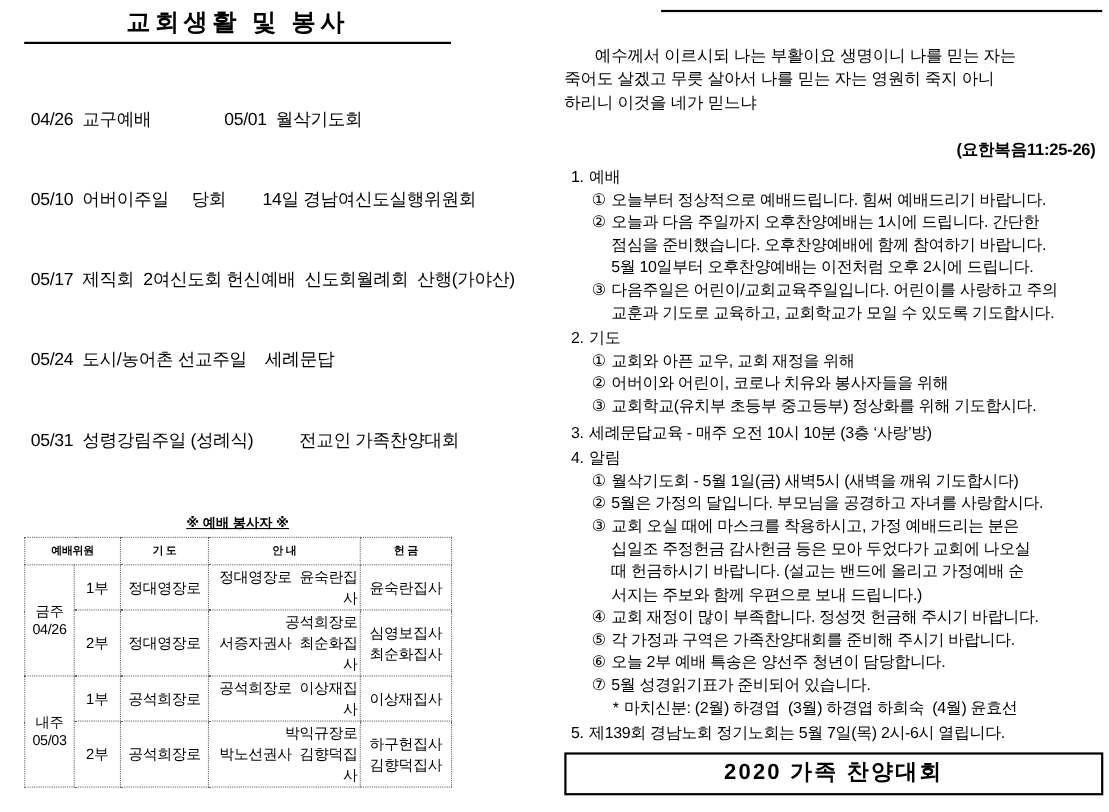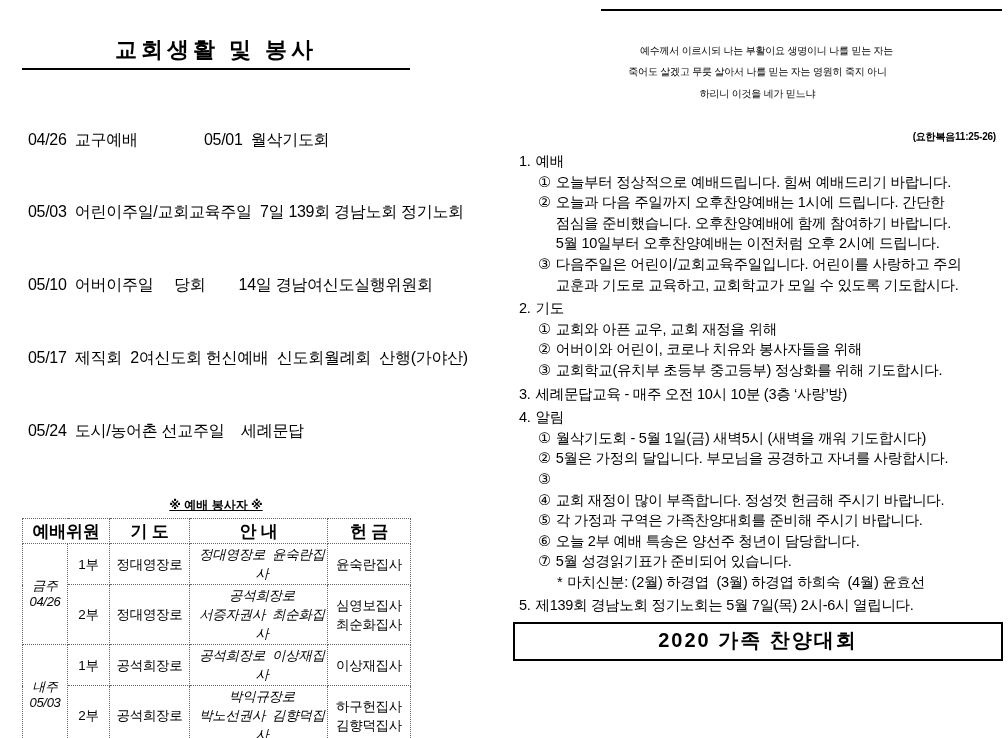--- a/index.html
+++ b/index.html
@@ -6,43 +6,43 @@
   html,body { margin:0; padding:0; }
   body {
     width:1008px; height:738px; background:#ffffff; color:#000;
     font-family:"Liberation Sans","DejaVu Sans",sans-serif;
   }
   .page { display:flex; width:1008px; height:738px; overflow:hidden; }
   .colL { width:504px; padding:5px 0 0 22px; }
   .colR { width:504px; padding:6px 6px 0 9px; }
   .inner { width:388px; }
 
-  .title { font-weight:bold; text-align:center; font-size:22px; letter-spacing:4px; line-height:30px;margin-top:30px; }
+  .title { font-weight:bold; text-align:center; font-size:22px; letter-spacing:4px; line-height:30px; }
   .rule  { border-bottom:2px solid #000; margin-top:3px; }
   .ruleR { border-bottom:2px solid #000; margin-top:3px; margin-left:88px; }
 
   .sched { margin:9px 0 2px 6px; font-size:16px; line-height:24.3px; white-space:pre; letter-spacing:-0.3px; }
 
   .shead { font-weight:bold; text-align:center; font-size:12px; margin:5px 0 4px;text-decoration:underline; }
 
   table { border-collapse:collapse; table-layout:fixed; }
 
   
   .t1 { width:388px; font-size:13.5px; letter-spacing:-0.3px; text-align:center; }
   .t1 th, .t1 td { border:1px dotted #666; padding:1px 2px; line-height:19px; }
-  .t1 th { font-size:17px; height:25px; }
-  .t1 .wk  { font-size:13px; line-height:16px; white-space:pre-line;font-style:italic; }
-  .t1 .g   { text-align:center; padding-left:9px; white-space:pre-wrap;font-style:italic; }
+  .t1 th { font-size:10px; height:25px; }
+  .t1 .wk  { font-size:13px; line-height:16px; white-space:pre-line; }
+  .t1 .g   { text-align:right; padding-left:9px; white-space:pre-wrap; }
   .t1 .two { white-space:pre-wrap; }
   .t1 tr.r1 { height:30px; }
   .t1 tr.r2 { height:45px; }
 
   
-  .scripture { position:relative; margin:7px 0 4px; font-size:10px; line-height:21.5px;
-               white-space:pre-wrap; letter-spacing:-0.2px;text-align:center; }
+  .scripture { position:relative; margin:7px 0 4px; font-size:15px; line-height:21.5px;
+               white-space:pre-wrap; letter-spacing:-0.2px; }
   .scref { position:absolute; right:6px; bottom:0; font-weight:bold; white-space:nowrap; }
 
   .it { display:flex; font-size:14.5px; line-height:20.6px; letter-spacing:-0.3px; }
   .it .m { flex:0 0 auto; margin-right:5px; }
   .it .t { white-space:pre-wrap; }
   .n    { margin-top:3px; padding-left:6px; }
   .c    { padding-left:25px; }
   .star { padding-left:44px; }
 
   .ebox { margin-top:6px; border:2px solid #000; width:490px; text-align:center;
@@ -55,24 +55,24 @@
 <div class="page">
 
   <div class="colL">
     <div class="inner">
 
       <div class="title">교회생활 및 봉사</div>
       <div class="rule"></div>
 
       <div class="sched">
         <div>04/26  교구예배                05/01  월삭기도회</div>
-        <div>05/03  어린이주일/교회교육주일  7일 139회 경남노회 정기노회</div>
         <div>05/10  어버이주일     당회        14일 경남여신도실행위원회</div>
         <div>05/17  제직회  2여신도회 헌신예배  신도회월례회  산행(가야산)</div>
         <div>05/24  도시/농어촌 선교주일    세례문답</div>
+        <div>05/31  성령강림주일 (성례식)          전교인 가족찬양대회</div>
       </div>
 
       <div class="shead">※ 예배 봉사자 ※</div>
 
       <table class="t1">
         <colgroup>
             <col style="width:45px">
             <col style="width:42px">
             <col style="width:80px">
             <col style="width:138px">
@@ -180,20 +180,24 @@
     <div class="it c">
         <span class="m">①</span>
         <span class="t">월삭기도회 - 5월 1일(금) 새벽5시 (새벽을 깨워 기도합시다)</span>
       </div>
     <div class="it c">
         <span class="m">②</span>
         <span class="t">5월은 가정의 달입니다. 부모님을 공경하고 자녀를 사랑합시다.</span>
       </div>
     <div class="it c">
         <span class="m">③</span>
+        <span class="t">교회 오실 때에 마스크를 착용하시고, 가정 예배드리는 분은
+십일조 주정헌금 감사헌금 등은 모아 두었다가 교회에 나오실
+때 헌금하시기 바랍니다. (설교는 밴드에 올리고 가정예배 순
+서지는 주보와 함께 우편으로 보내 드립니다.)</span>
       </div>
     <div class="it c">
         <span class="m">④</span>
         <span class="t">교회 재정이 많이 부족합니다. 정성껏 헌금해 주시기 바랍니다.</span>
       </div>
     <div class="it c">
         <span class="m">⑤</span>
         <span class="t">각 가정과 구역은 가족찬양대회를 준비해 주시기 바랍니다.</span>
       </div>
     <div class="it c">

